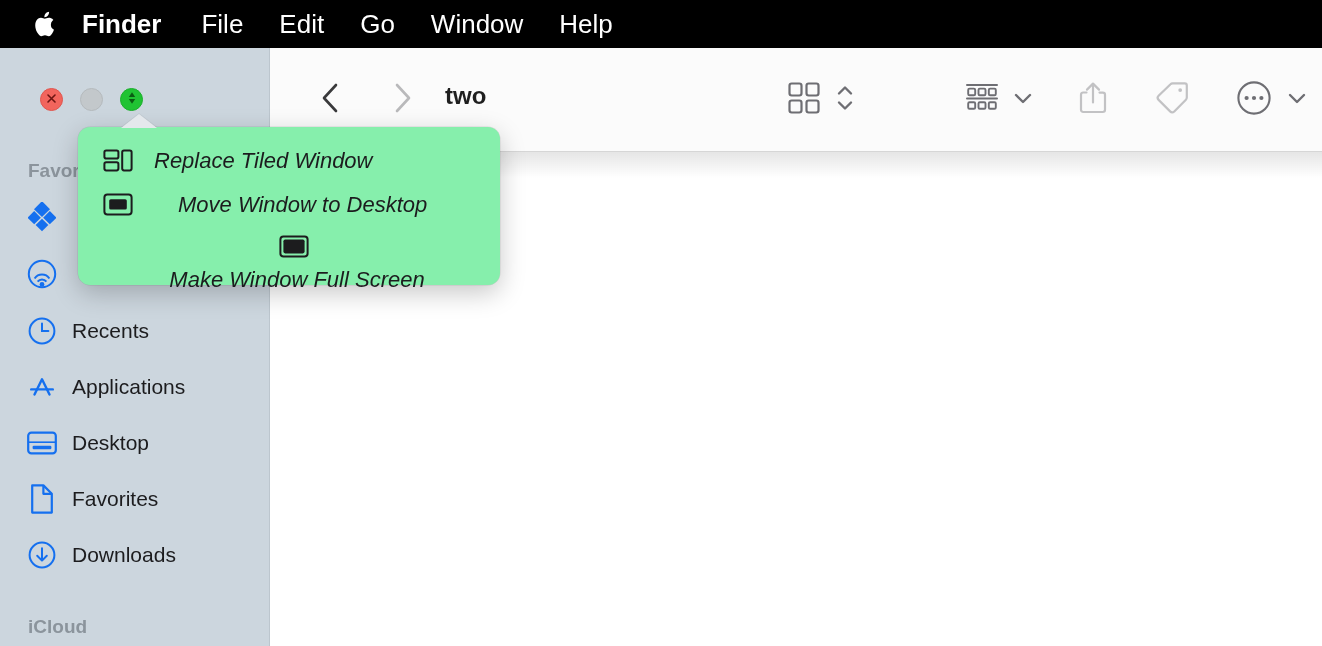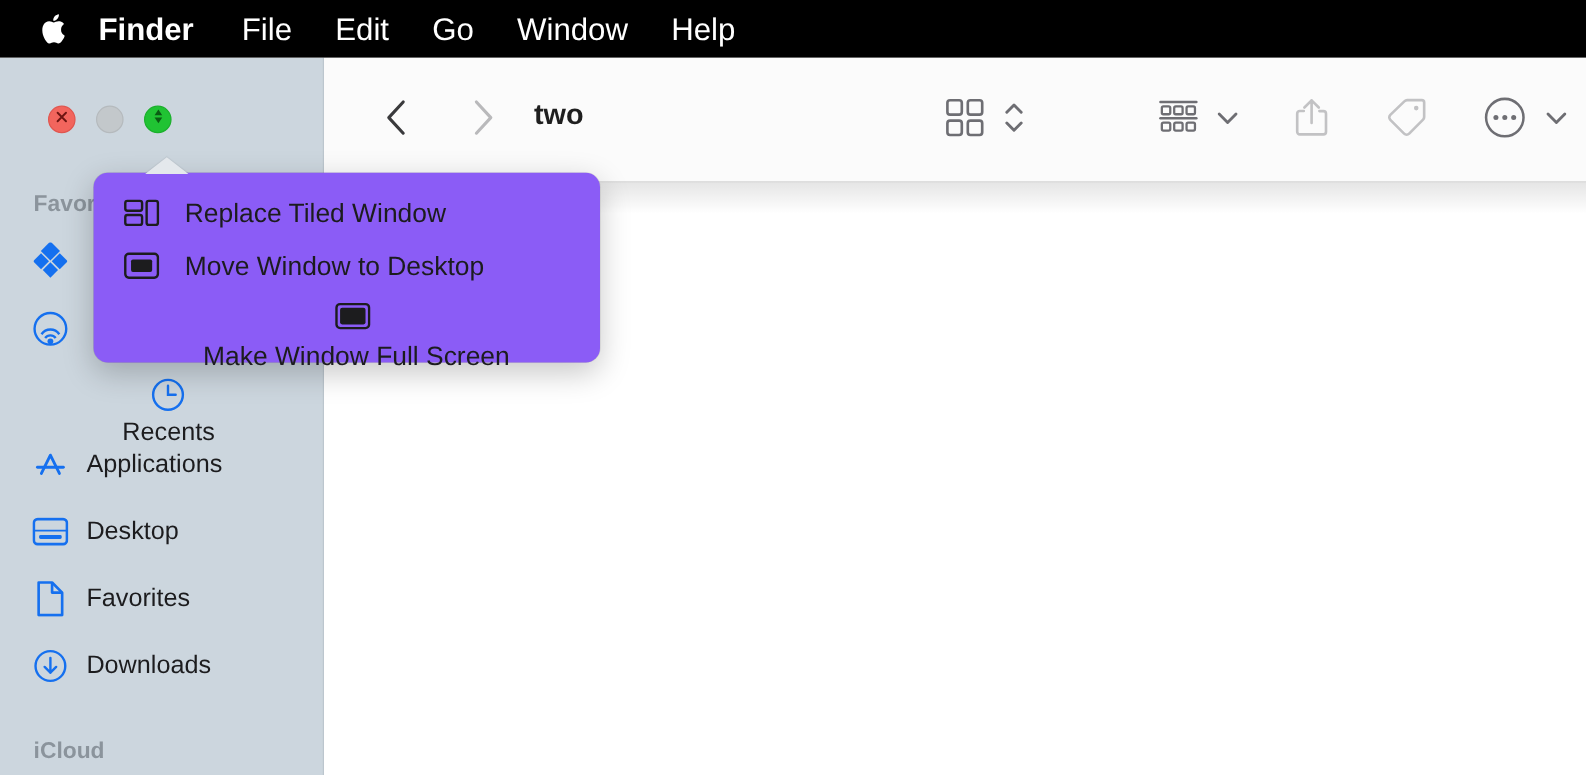--- a/index.html
+++ b/index.html
@@ -113,26 +113,27 @@
     width:23px; height:23px; border-radius:50%;
     display:flex; align-items:center; justify-content:center;
   }
   #tl-close{ left:0;  background:#f2655d; border:0.5px solid #e0564f;}
   #tl-min  { left:40px;background:#c3c8cb; border:0.5px solid #b5babd;}
   #tl-max  { left:80px;background:#20c333; border:0.5px solid #1bb02c;}
 
   
   #popup{
     position:absolute;
-    left:78px; top:96px;
+    left:78px; top:79px;
     width:422px; height:158px;
-    background:#8b5cf6;
+    background:#86efac;
     border-radius:12px;
     box-shadow:0 8px 26px rgba(0,0,0,0.22), 0 0 0 0.5px rgba(0,0,0,0.10);
     z-index:50;
+    font-style:italic;
   }
   #popup-tail{
     position:absolute;
     left:43px; top:-13px;
     width:0; height:0;
     border-left:18px solid transparent;
     border-right:18px solid transparent;
     border-bottom:14px solid #e4e8ec;
     filter:drop-shadow(0 -1px 0 rgba(0,0,0,0.06));
   }
@@ -198,21 +199,21 @@
               <circle cx="15" cy="15" r="13.2"></circle>
               <path d="M7.6 19.5a9 9 0 0 1 14.8 0"></path>
               <path d="M10.6 22.6a5.6 5.6 0 0 1 8.8 0"></path>
             </g>
             <circle cx="15" cy="25.4" r="2.4" fill="#1570ef"></circle>
           </svg>
         </span>
         <span class="sb-label"></span>
       </div>
 
-      <div class="sb-item" style="top:261px;flex-direction:column;">
+      <div class="sb-item" style="top:261px;">
         <span class="sb-icon">
           <svg width="28" height="28" viewBox="0 0 28 28">
             <circle cx="14" cy="14" r="12.4" fill="none" stroke="#1570ef" stroke-width="2"></circle>
             <path d="M14 6.4V14h6.4" fill="none" stroke="#1570ef" stroke-width="2" stroke-linecap="round"></path>
           </svg>
         </span>
         <span class="sb-label">Recents</span>
       </div>
 
       <div class="sb-item" style="top:373px;">
@@ -400,21 +401,21 @@
           <g fill="none" stroke="#1c1c1e" stroke-width="2">
             <rect x="1.4" y="2.4" width="14" height="8.2" rx="1.8"></rect>
             <rect x="1.4" y="14.2" width="14" height="8.2" rx="1.8"></rect>
             <rect x="19.2" y="2.4" width="9.4" height="20" rx="1.8"></rect>
           </g>
         </svg>
       </span>
       <span class="pm-label">Replace Tiled Window</span>
     </div>
 
-    <div class="pm-item" style="top:56px;">
+    <div class="pm-item" style="top:56px;gap:24px;">
       <span class="pm-icon">
         <svg width="30" height="26" viewBox="0 0 30 26">
           <rect x="1.4" y="2.4" width="27.2" height="20" rx="3" fill="none" stroke="#1c1c1e" stroke-width="2"></rect>
           <rect x="6.2" y="7.2" width="17.6" height="10.4" rx="1.6" fill="#1c1c1e"></rect>
         </svg>
       </span>
       <span class="pm-label">Move Window to Desktop</span>
     </div>
 
     <div class="pm-item" style="top:100px;flex-direction:column;">

